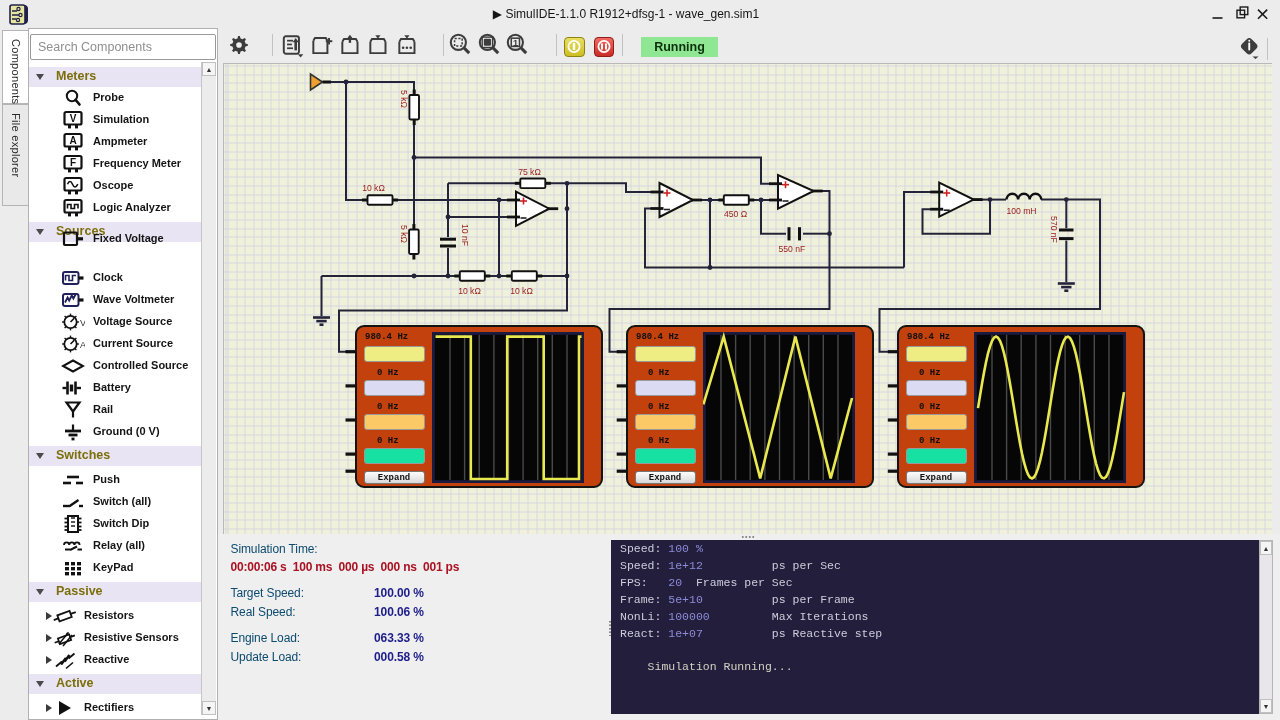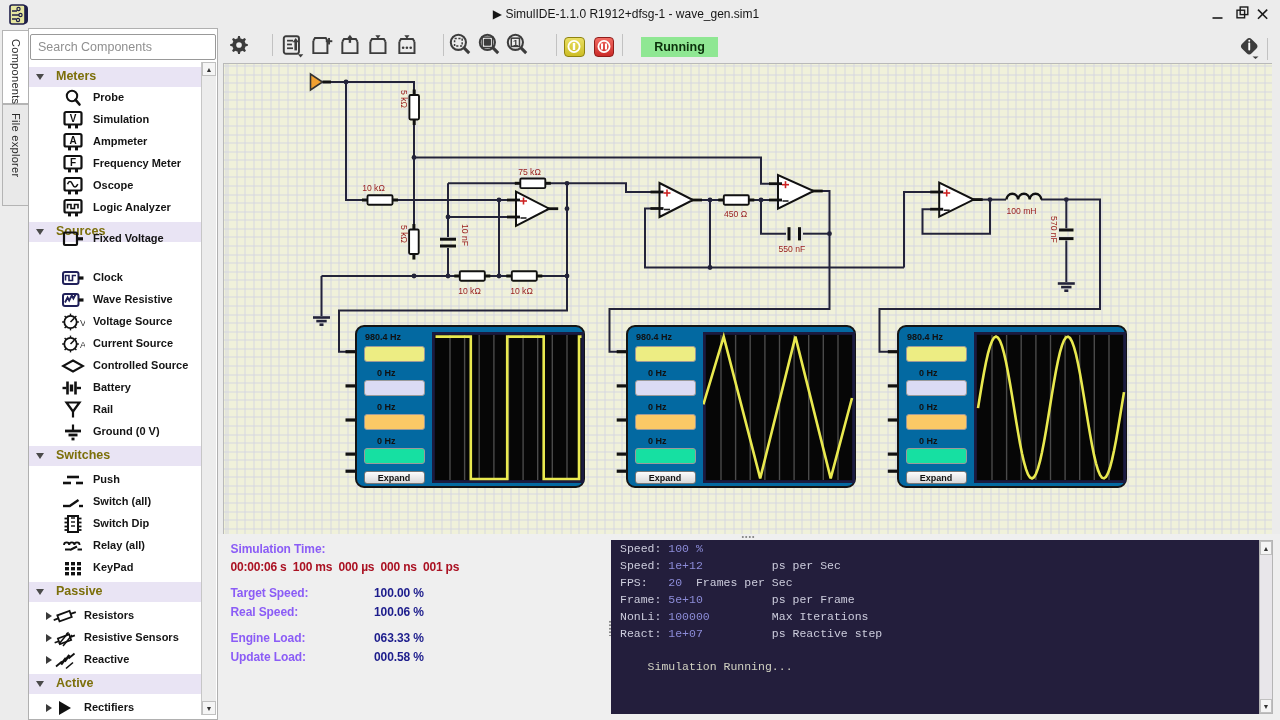--- a/index.html
+++ b/index.html
@@ -48,32 +48,32 @@
   background-color:#f0f1da;
   background-image:
     repeating-linear-gradient(to right, #d5d6e0 0px, #d5d6e0 1px, transparent 1px, transparent 8.57px),
     repeating-linear-gradient(to bottom, #d5d6e0 0px, #d5d6e0 1px, transparent 1px, transparent 8.57px);
   background-position:3.5px 1.5px;
   border-top:1px solid #b9b9b9; border-left:1px solid #b9b9b9;
 }
 #circuit { position:absolute; left:223px; top:63px; }
 
 
-.scope { position:absolute; top:325.3px; width:230px; height:162.5px; background:#0369a1; border:2.6px solid #141414; border-radius:9px; }
+.scope { position:absolute; top:325.3px; width:248px; height:162.5px; background:#c2410c; border:2.6px solid #141414; border-radius:9px;font-family:Liberation Mono, monospace; }
 .shz { position:absolute; left:8px; top:5px; font-size:9px; font-weight:bold; color:#111; }
 .sbar { position:absolute; left:6.5px; width:61px; height:15.6px; border:1px solid #9a9a9a; border-radius:3px; }
 .szero { position:absolute; left:20px; font-size:9px; font-weight:bold; color:#111; }
 .sexp { position:absolute; left:6.5px; top:144px; width:61px; height:12.4px; border:1px solid #777; border-radius:3px; background:linear-gradient(#fdfdfd,#d8d8d8); font-size:9px; font-weight:bold; color:#111; text-align:center; line-height:12px; }
 .sscr { position:absolute; left:74.9px; top:4.9px; width:152px; height:151px; background:#060606; }
 .sscr svg { position:absolute; left:0; top:0; }
 
 
 #bottom { position:absolute; left:218px; top:534px; width:1062px; height:186px; background:#efefef; }
 #status { position:absolute; left:222px; top:534px; width:386px; height:180px; background:#efefef; font-weight:bold; }
-.stxt { position:absolute; font-size:12px; letter-spacing:-0.1px; color:#8b5cf6; font-weight:bold; }
+.stxt { position:absolute; font-size:12px; letter-spacing:-0.1px; color:#0c4a6e; font-weight:normal; }
 .sred { position:absolute; font-size:12px; letter-spacing:-0.2px; color:#aa1122; font-weight:bold; }
 .sblue { position:absolute; font-size:12px; letter-spacing:-0.1px; color:#1c1c8c; font-weight:bold; }
 #console { position:absolute; left:611px; top:540px; width:648px; height:174px; background:#231e3c; color:#ccccdc; }
 #console pre { font-family:"Liberation Mono", monospace; font-size:11.5px; line-height:16.9px; margin:1px 0 0 9px; }
 #console .v { color:#8c8cd8; }
 #console .r { color:#d2d2c2; }
 #cscroll { position:absolute; left:1259px; top:540px; width:14px; height:174px; background:#e8e6ea; border:1px solid #b5b5b5; }
 
 .dots-h { position:absolute; left:741px; top:535.5px; width:14px; height:2px;
   background-image:radial-gradient(circle, #8a8a8a 1px, transparent 1px); background-size:3.5px 2px; }
@@ -499,21 +499,21 @@
           <line x1="17.5" y1="10" x2="22.5" y2="10" stroke="#111" stroke-width="3.2"></line>
         </svg>
         <span class="rtxt">Clock</span>
       </div>
 <div class="row" style="top:227px">
         <svg class="ricon" viewBox="0 0 24 20">
           <rect x="2" y="4" width="15.5" height="12" rx="2" fill="none" stroke="#20205a" stroke-width="2"></rect>
           <path d="M4 12.5 l2.6-5 l1.6 3 l2.6-5 l1.6 3 l2.4-4.5" fill="none" stroke="#20205a" stroke-width="1.8"></path>
           <line x1="17.5" y1="10" x2="22.5" y2="10" stroke="#111" stroke-width="3.2"></line>
         </svg>
-        <span class="rtxt">Wave Resistive</span>
+        <span class="rtxt">Wave Voltmeter</span>
       </div>
 <div class="row" style="top:249px">
         <svg class="ricon" viewBox="0 0 24 20">
           <circle cx="9.5" cy="10" r="6.2" fill="none" stroke="#111" stroke-width="1.8"></circle>
           <g stroke="#111" stroke-width="1.4">
             <line x1="9.5" y1="1.6" x2="9.5" y2="3.8"></line>
             <line x1="9.5" y1="16.2" x2="9.5" y2="18.4"></line>
             <line x1="1.1" y1="10" x2="3.3" y2="10"></line>
             <line x1="15.7" y1="10" x2="17.9" y2="10"></line>
             <line x1="3.6" y1="4.1" x2="5.1" y2="5.6"></line>

